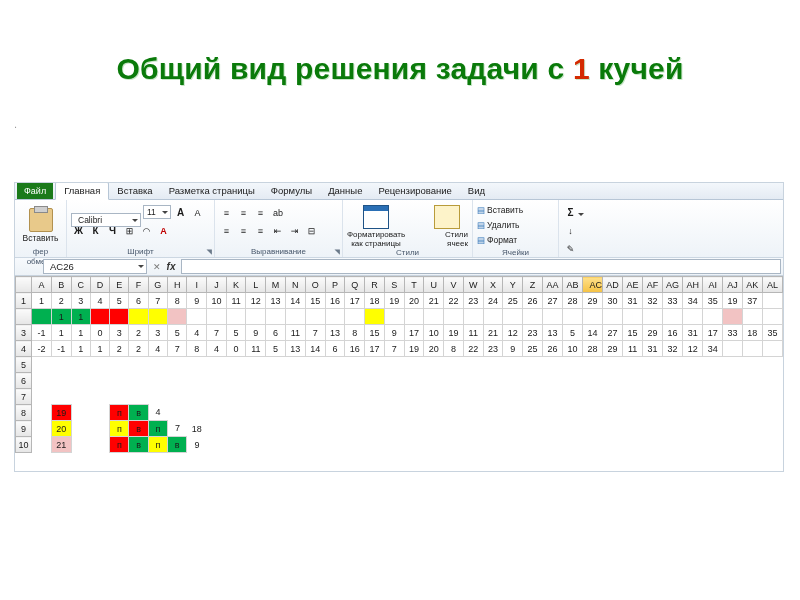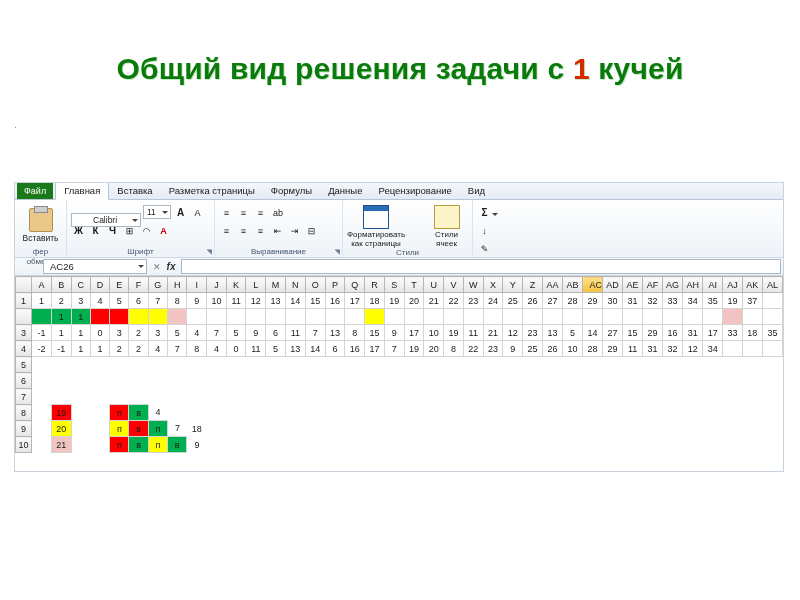--- a/index.html
+++ b/index.html
@@ -124,21 +124,21 @@
   .g-font { width: 148px; }
   .g-align { width: 128px; }
   .g-num { width: 104px; }
   .g-styles { width: 130px; }
   .g-cells { width: 86px; }
   .g-edit { width: 76px; border-right: none; }
 
   .row-line { display: flex; align-items: center; gap: 2px; height: 18px; }
   .fontbox {
     width: 70px; height: 14px; background: #fff; border: 1px solid #a9b6c4;
-    font-size: 8.5px; line-height: 13px; padding-left: 21px; box-sizing: border-box;
+    font-size: 8.5px; line-height: 13px; padding-left: 6px; box-sizing: border-box;
     position: relative;
     margin-top: 16px;
   }
   .sizebox {
     width: 28px; height: 14px; background: #fff; border: 1px solid #a9b6c4;
     font-size: 8.5px; line-height: 13px; padding-left: 3px; box-sizing: border-box;
     position: relative;
   }
   .caret {
     position: absolute; right: 2px; top: 5px;
@@ -150,21 +150,21 @@
     font-size: 9px; line-height: 14px; text-align: center; padding: 0 2px;
     box-sizing: border-box; color: #1a1a1a; white-space: nowrap;
   }
   .btn.big { font-size: 10px; font-weight: bold; }
   .swatch-red { color: #c00000; font-weight: bold; }
   .numbox {
     width: 82px; height: 14px; background: #fff; border: 1px solid #a9b6c4;
     font-size: 8.5px; line-height: 13px; padding-left: 3px; box-sizing: border-box;
     position: relative;
   }
-  .stack { width: 46px; text-align: center; font-size: 8px; line-height: 9px; margin-left: 20px; }
+  .stack { width: 46px; text-align: right; font-size: 8px; line-height: 9px; margin-left: 20px; }
   .stack-wide { width: 58px; text-align: center; font-size: 8px; line-height: 9px; }
   .ico-cond {
     width: 24px; height: 22px; margin: 2px auto 1px auto;
     background: linear-gradient(#7fb3e8, #2a6fb5);
     border: 1px solid #1f5386;
   }
   .ico-table {
     width: 24px; height: 22px; margin: 2px auto 1px auto;
     background: #ffffff; border: 1px solid #1f5386;
     background-image: linear-gradient(#2a6fb5, #2a6fb5);
@@ -330,20 +330,28 @@
             <span>Форматировать как страницы</span>
           </div>
           <div class="stack">
             <div class="ico-styles"></div>
             <span>Стили ячеек</span>
           </div>
         </div>
         <div class="group-title">Стили</div>
       </div>
 
+      <div class="rgroup g-cells">
+        <div class="rgroup-body" style="flex-direction:column;">
+          <div class="cellbtn"><span class="gly">▤</span><span>Вставить</span></div>
+          <div class="cellbtn"><span class="gly">▤</span><span>Удалить</span></div>
+          <div class="cellbtn"><span class="gly">▤</span><span>Формат</span></div>
+        </div>
+        <div class="group-title">Ячейки</div>
+      </div>
 
       <div class="rgroup g-edit">
         <div class="rgroup-body" style="flex-direction:column;">
           <div class="row-line">
             <div class="btn big">Σ</div>
             <div class="caret" style="position:relative;top:2px;"></div>
           </div>
           <div class="row-line">
             <div class="btn">↓</div>
           </div>

